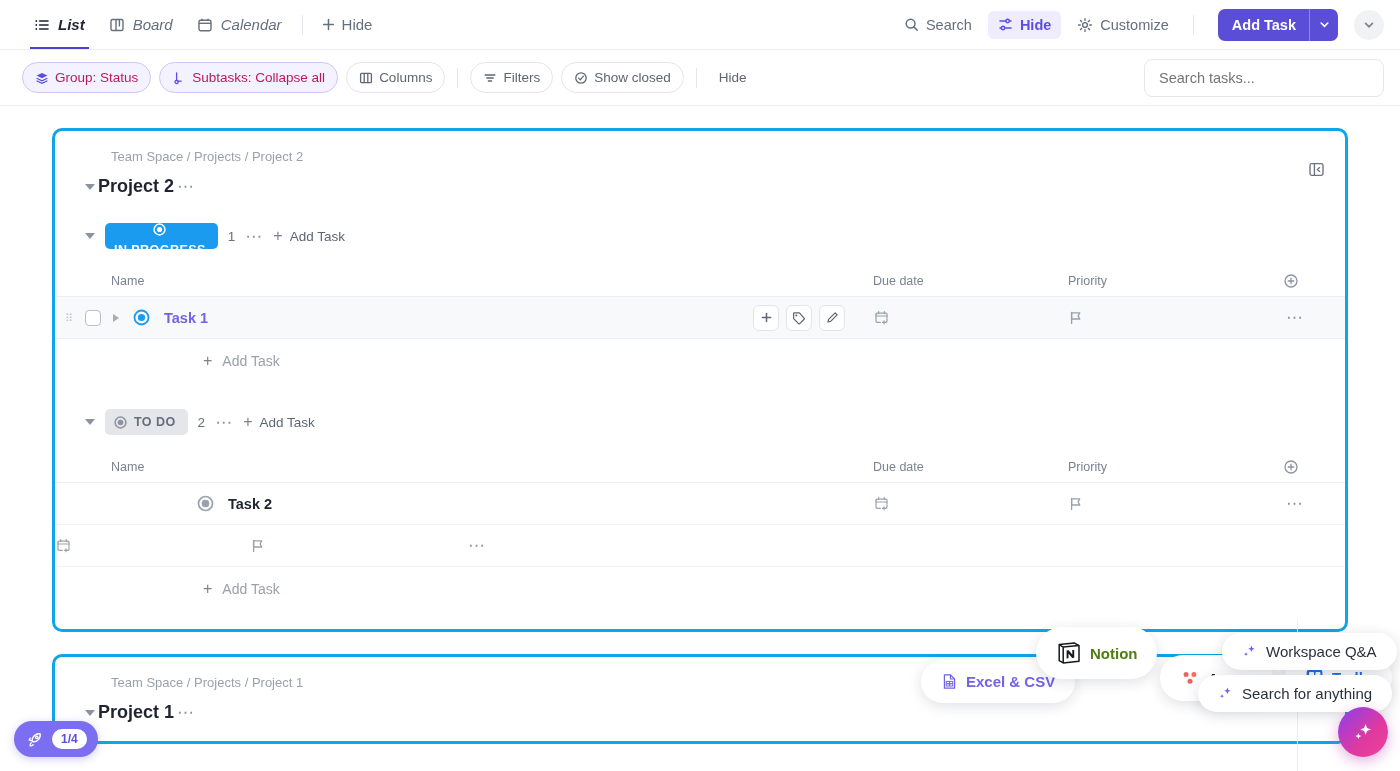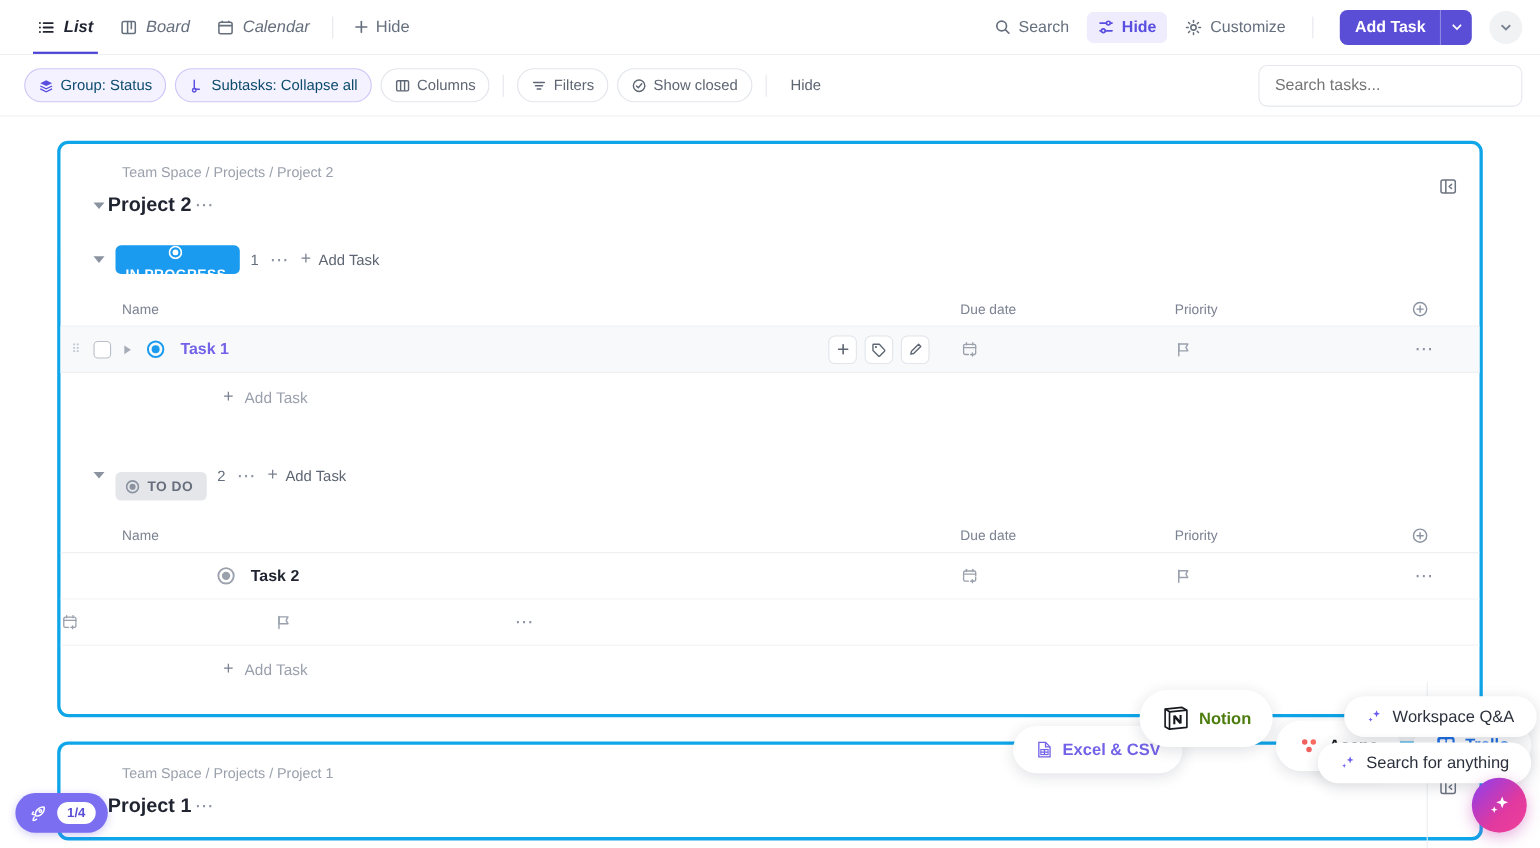--- a/index.html
+++ b/index.html
@@ -78,21 +78,21 @@
     border-bottom: 1px solid #eceef1;
   }
   .chip {
     display: flex; align-items: center; gap: 6px;
     height: 31px; padding: 0 12px;
     border: 1px solid #e2e5ea; border-radius: 16px;
     font-size: 13.5px; color: #5e6673; background: #fff;
     cursor: pointer; white-space: nowrap;
   }
   .chip.purple {
-    color: #0c4a6e; border-color: #cdc7f7; background: #f4f2fe;
+    color: #be185d; border-color: #cdc7f7; background: #f4f2fe;
   }
   .chip-divider { width: 1px; height: 20px; background: #e4e7eb; margin: 0 4px; }
   .plain-btn {
     font-size: 13.5px; color: #5e6673; padding: 0 10px; cursor: pointer;
   }
   .search-tasks {
     margin-left: auto;
     width: 240px; height: 38px;
     border: 1px solid #e4e7eb; border-radius: 8px;
     padding: 0 14px; font-size: 14.5px; color: #8b5cf6;
@@ -136,21 +136,21 @@
   .status-group { margin-top: 26px; }
   .status-head {
     display: flex; align-items: center; gap: 10px; padding-left: 30px;
   }
   .status-badge {
     display: flex; align-items: center; gap: 7px;
     height: 26px; padding: 0 12px 0 9px; border-radius: 5px;
     font-size: 12.5px; font-weight: 700; letter-spacing: .45px;
   }
   .status-badge.inprogress { background: #1a9bf0; color: #fff; flex-direction: column; }
-  .status-badge.todo { background: #e4e6ea; color: #666e7c; margin-top: 20px; }
+  .status-badge.todo { background: #e4e6ea; color: #666e7c; }
   .count { font-size: 13.5px; color: #656f7d; }
   .add-task-inline {
     display: flex; align-items: center; gap: 7px;
     font-size: 13.5px; color: #5e6673; cursor: pointer;
   }
   .plus-gl { font-size: 16px; line-height: 1; color: #7b8291; }
 
   .col-head {
     display: flex; align-items: center;
     height: 32px; margin-top: 16px;

